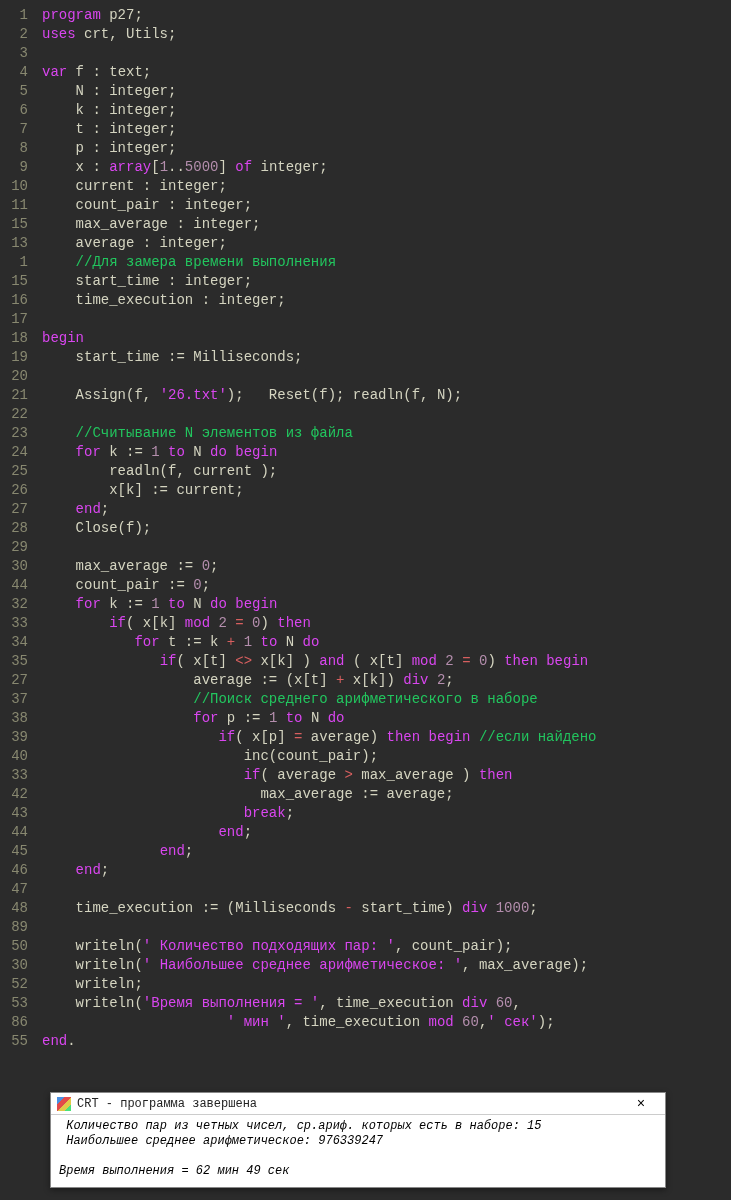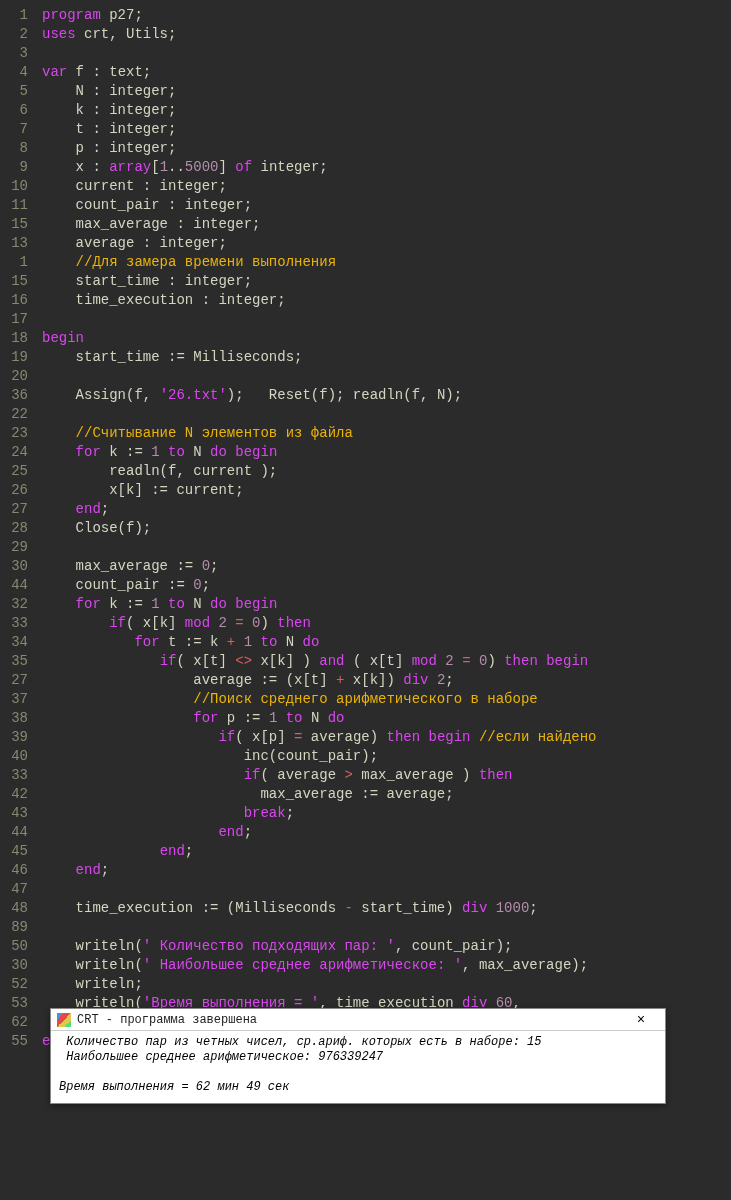--- a/index.html
+++ b/index.html
@@ -27,26 +27,26 @@
   }
   .code {
     white-space: pre;
   }
   .gline { height: 19px; }
   .cline { height: 19px; }
   .kw { color: #d946ef; }
   .str { color: #d946ef; }
   .num { color: #b48ead; }
   .op { color: #d75f5f; }
-  .cmt { color: #eab308; }
+  .cmt { color: #22c55e; }
 
   .console-wrap {
     position: absolute;
     left: 50px;
-    top: 1008px;
+    top: 1092px;
     width: 616px;
     background: #fff;
     border: 1px solid #888;
     box-shadow: 0 2px 6px rgba(0,0,0,.4);
     font-family: Consolas, 'Courier New', monospace;
     font-size: 12px;
     color: #000;
   }
   .console-title {
     display: flex;
@@ -95,21 +95,21 @@
       <div class="gline">11</div>
       <div class="gline">15</div>
       <div class="gline">13</div>
       <div class="gline">1</div>
       <div class="gline">15</div>
       <div class="gline">16</div>
       <div class="gline">17</div>
       <div class="gline">18</div>
       <div class="gline">19</div>
       <div class="gline">20</div>
-      <div class="gline">36</div>
+      <div class="gline">21</div>
       <div class="gline">22</div>
       <div class="gline">23</div>
       <div class="gline">24</div>
       <div class="gline">25</div>
       <div class="gline">26</div>
       <div class="gline">27</div>
       <div class="gline">28</div>
       <div class="gline">29</div>
       <div class="gline">30</div>
       <div class="gline">44</div>
@@ -128,21 +128,21 @@
       <div class="gline">44</div>
       <div class="gline">45</div>
       <div class="gline">46</div>
       <div class="gline">47</div>
       <div class="gline">48</div>
       <div class="gline">89</div>
       <div class="gline">50</div>
       <div class="gline">30</div>
       <div class="gline">52</div>
       <div class="gline">53</div>
-      <div class="gline">62</div>
+      <div class="gline">86</div>
       <div class="gline">55</div>
     </div>
   <div class="code" id="code"><div class="cline"><span class="kw">program</span><span> p27;</span></div><div class="cline"><span class="kw">uses</span><span> crt, Utils;</span></div><div class="cline"><span></span></div><div class="cline"><span class="kw">var</span><span> f : text;</span></div><div class="cline"><span>    N : integer;</span></div><div class="cline"><span>    k : integer;</span></div><div class="cline"><span>    t : integer;</span></div><div class="cline"><span>    p : integer;</span></div><div class="cline"><span>    x : </span><span class="kw">array</span><span>[</span><span class="num">1</span><span>.</span><span>.</span><span class="num">5000</span><span>] </span><span class="kw">of</span><span> integer;</span></div><div class="cline"><span>    current : integer;</span></div><div class="cline"><span>    count_pair : integer;</span></div><div class="cline"><span>    max_average : integer;</span></div><div class="cline"><span>    average : integer;</span></div><div class="cline"><span>    </span><span class="cmt">//Для замера времени выполнения</span></div><div class="cline"><span>    start_time : integer;</span></div><div class="cline"><span>    time_execution : integer;</span></div><div class="cline"><span></span></div><div class="cline"><span class="kw">begin</span></div><div class="cline"><span>    start_time := Milliseconds;</span></div><div class="cline"><span></span></div><div class="cline"><span>    Assign(f, </span><span class="str">'26.txt'</span><span>);   Reset(f); readln(f, N);</span></div><div class="cline"><span></span></div><div class="cline"><span>    </span><span class="cmt">//Считывание N элементов из файла</span></div><div class="cline"><span>    </span><span class="kw">for</span><span> k := </span><span class="num">1</span><span> </span><span class="kw">to</span><span> N </span><span class="kw">do begin</span></div><div class="cline"><span>        readln(f, current );</span></div><div class="cline"><span>        x[k] := current;</span></div><div class="cline"><span>    </span><span class="kw">end</span><span>;</span></div><div class="cline"><span>    Close(f);</span></div><div class="cline"><span></span></div><div class="cline"><span>    max_average := </span><span class="num">0</span><span>;</span></div><div class="cline"><span>    count_pair := </span><span class="num">0</span><span>;</span></div><div class="cline"><span>    </span><span class="kw">for</span><span> k := </span><span class="num">1</span><span> </span><span class="kw">to</span><span> N </span><span class="kw">do begin</span></div><div class="cline"><span>        </span><span class="kw">if</span><span>( x[k] </span><span class="kw">mod</span><span> </span><span class="num">2</span><span> </span><span class="op">=</span><span> </span><span class="num">0</span><span>) </span><span class="kw">then</span></div><div class="cline"><span>           </span><span class="kw">for</span><span> t := k </span><span class="op">+</span><span> </span><span class="num">1</span><span> </span><span class="kw">to</span><span> N </span><span class="kw">do</span></div><div class="cline"><span>              </span><span class="kw">if</span><span>( x[t] </span><span class="op">&lt;&gt;</span><span> x[k] ) </span><span class="kw">and</span><span> ( x[t] </span><span class="kw">mod</span><span> </span><span class="num">2</span><span> </span><span class="op">=</span><span> </span><span class="num">0</span><span>) </span><span class="kw">then begin</span></div><div class="cline"><span>                  average := (x[t] </span><span class="op">+</span><span> x[k]) </span><span class="kw">div</span><span> </span><span class="num">2</span><span>;</span></div><div class="cline"><span>                  </span><span class="cmt">//Поиск среднего арифметического в наборе</span></div><div class="cline"><span>                  </span><span class="kw">for</span><span> p := </span><span class="num">1</span><span> </span><span class="kw">to</span><span> N </span><span class="kw">do</span></div><div class="cline"><span>                     </span><span class="kw">if</span><span>( x[p] </span><span class="op">=</span><span> average) </span><span class="kw">then begin</span><span> </span><span class="cmt">//если найдено</span></div><div class="cline"><span>                        inc(count_pair);</span></div><div class="cline"><span>                        </span><span class="kw">if</span><span>( average </span><span class="op">&gt;</span><span> max_average ) </span><span class="kw">then</span></div><div class="cline"><span>                          max_average := average;</span></div><div class="cline"><span>                        </span><span class="kw">break</span><span>;</span></div><div class="cline"><span>                     </span><span class="kw">end</span><span>;</span></div><div class="cline"><span>              </span><span class="kw">end</span><span>;</span></div><div class="cline"><span>    </span><span class="kw">end</span><span>;</span></div><div class="cline"><span></span></div><div class="cline"><span>    time_execution := (Milliseconds </span><span class="op">-</span><span> start_time) </span><span class="kw">div</span><span> </span><span class="num">1000</span><span>;</span></div><div class="cline"><span></span></div><div class="cline"><span>    writeln(</span><span class="str">' Количество подходящих пар: '</span><span>, count_pair);</span></div><div class="cline"><span>    writeln(</span><span class="str">' Наибольшее среднее арифметическое: '</span><span>, max_average);</span></div><div class="cline"><span>    writeln;</span></div><div class="cline"><span>    writeln(</span><span class="str">'Время выполнения = '</span><span>, time_execution </span><span class="kw">div</span><span> </span><span class="num">60</span><span>,</span></div><div class="cline"><span>                      </span><span class="str">' мин '</span><span>, time_execution </span><span class="kw">mod</span><span> </span><span class="num">60</span><span>,</span><span class="str">' сек'</span><span>);</span></div><div class="cline"><span class="kw">end</span><span>.</span></div></div>
 </div>
 
 <div class="console-wrap">
   <div class="console-title">
     <span class="console-icon"></span>
     <span class="console-title-text">CRT - программа завершена</span>
     <span class="console-close">×</span>

